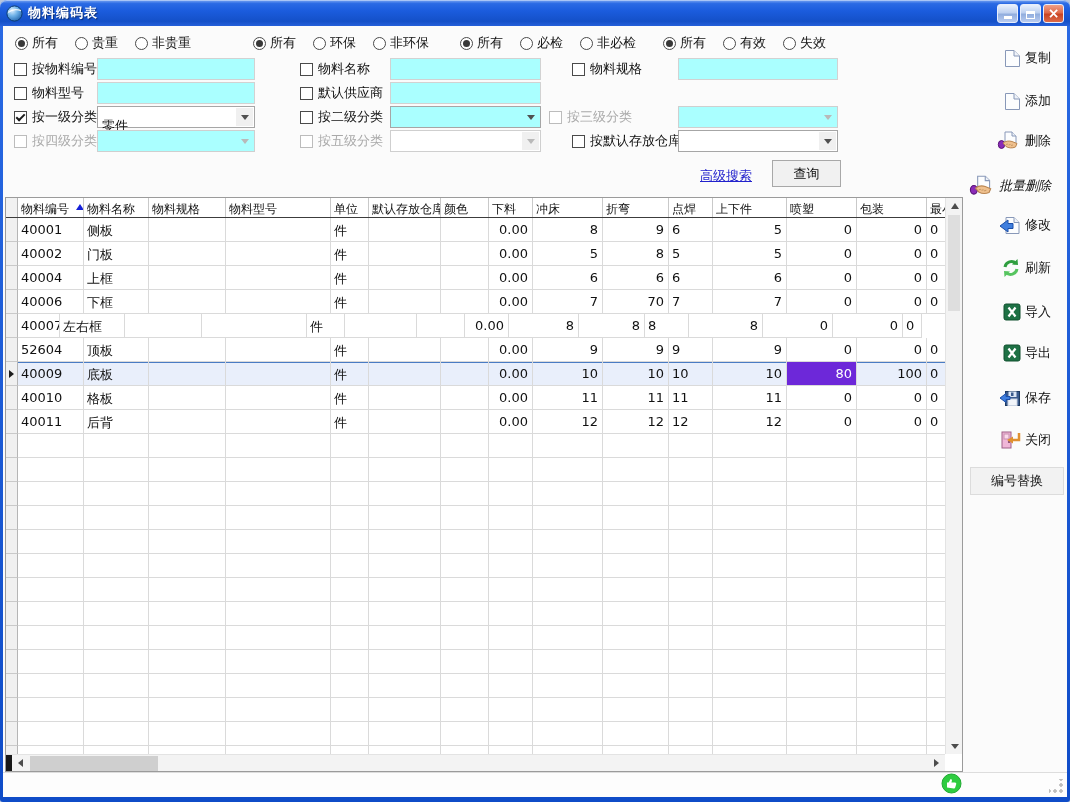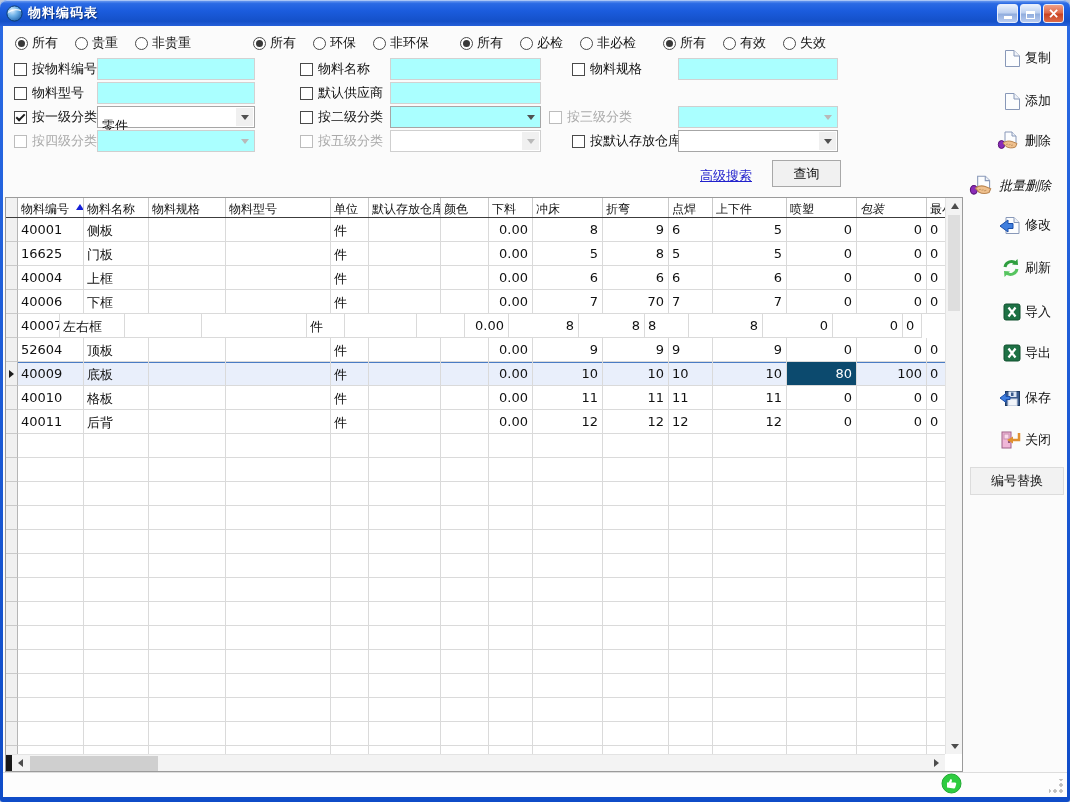--- a/index.html
+++ b/index.html
@@ -54,21 +54,21 @@
   .grid{position:absolute;left:2px;top:171px;width:958px;height:575px;border:1px solid #9b9b9b;background:#fff;box-sizing:border-box;overflow:hidden;}
   .ghead{position:absolute;left:0;top:0;height:20px;width:940px;border-bottom:1px solid #3c3c3c;display:flex;background:#fff;box-sizing:border-box;}
   .hc{border-right:1px solid #c9c9c9;padding:3px 0 0 3px;overflow:hidden;white-space:nowrap;box-sizing:border-box;font-size:12px;flex:0 0 auto;display:flex;align-items:flex-start;}
   .hc.stub{background:#f1f1f1;border-right:1px solid #b5b5b5;}
   .sort{color:#1520d8;margin-left:7px;margin-top:3px;}
   .gbody{position:absolute;left:0;top:20px;width:940px;bottom:17px;overflow:hidden;}
   .grow{display:flex;height:24px;box-sizing:border-box;position:relative;}
   .grow.sel{background:#e9effb;box-shadow:inset 0 1px 0 #4a7cc4, inset 0 -1px 0 #4a7cc4;}
   .gc{border-right:1px solid #dadada;border-bottom:1px solid #dadada;box-sizing:border-box;padding:4px 4px 0 3px;overflow:hidden;white-space:nowrap;flex:0 0 auto;}
   .gc.r{text-align:right;}
-  .gc.editing{background:#0c4a6e;color:#fff;}
+  .gc.editing{background:#6d28d9;color:#fff;}
   .rowhdr{background:#f0f0f0;border-right:1px solid #b5b5b5;border-bottom:1px solid #c9c9c9;width:12px;box-sizing:border-box;position:relative;padding:0;flex:0 0 auto;}
   .mark{position:absolute;left:3px;top:8px;color:#1c1c1c;}
   .vscroll{position:absolute;top:0;right:0;bottom:17px;width:17px;background:#f3f3f3;border-left:1px solid #e3e3e3;box-sizing:border-box;}
   .hscroll{position:absolute;bottom:0;left:0;height:17px;width:939px;background:#f3f3f3;border-top:1px solid #e3e3e3;box-sizing:border-box;}
   .sbtn{position:absolute;width:17px;height:16px;display:flex;align-items:center;justify-content:center;color:#4c4c4c;cursor:pointer;}
   .vthumb{position:absolute;left:2px;right:2px;top:17px;height:96px;background:#dedede;}
   .hthumb{position:absolute;left:24px;top:1px;width:128px;height:15px;background:#cfcfcf;cursor:pointer;}
   .blackbar{position:absolute;left:0;top:0;width:6px;height:16px;background:#181818;}
 
   
@@ -220,21 +220,21 @@
           </div>
           <div class="hc" style="width: 44px;">
             <span>点焊</span>
           </div>
           <div class="hc" style="width: 74px;">
             <span>上下件</span>
           </div>
           <div class="hc" style="width: 70px;">
             <span>喷塑</span>
           </div>
-          <div class="hc" style="width: 70px; font-style: italic;">
+          <div class="hc" style="width: 70px;">
             <span>包装</span>
           </div>
           <div class="hc" style="width: 19px;">
             <span>最小</span>
           </div>
         </div>
       <div class="gbody" id="gbody">
           <div class="grow">
             <div class="gc rowhdr"></div>
             <div class="gc" style="width: 66px;">40001</div>
@@ -248,21 +248,21 @@
             <div class="gc r" style="width: 70px;">8</div>
             <div class="gc r" style="width: 66px;">9</div>
             <div class="gc" style="width: 44px;">6</div>
             <div class="gc r" style="width: 74px;">5</div>
             <div class="gc r" style="width: 70px;">0</div>
             <div class="gc r" style="width: 70px;">0</div>
             <div class="gc" style="width: 19px;">0</div>
           </div>
           <div class="grow">
             <div class="gc rowhdr"></div>
-            <div class="gc" style="width: 66px;">16625</div>
+            <div class="gc" style="width: 66px;">40002</div>
             <div class="gc" style="width: 65px;">门板</div>
             <div class="gc" style="width: 77px;"></div>
             <div class="gc" style="width: 105px;"></div>
             <div class="gc" style="width: 38px;">件</div>
             <div class="gc" style="width: 72px;"></div>
             <div class="gc" style="width: 48px;"></div>
             <div class="gc r" style="width: 44px;">0.00</div>
             <div class="gc r" style="width: 70px;">5</div>
             <div class="gc r" style="width: 66px;">8</div>
             <div class="gc" style="width: 44px;">5</div>

